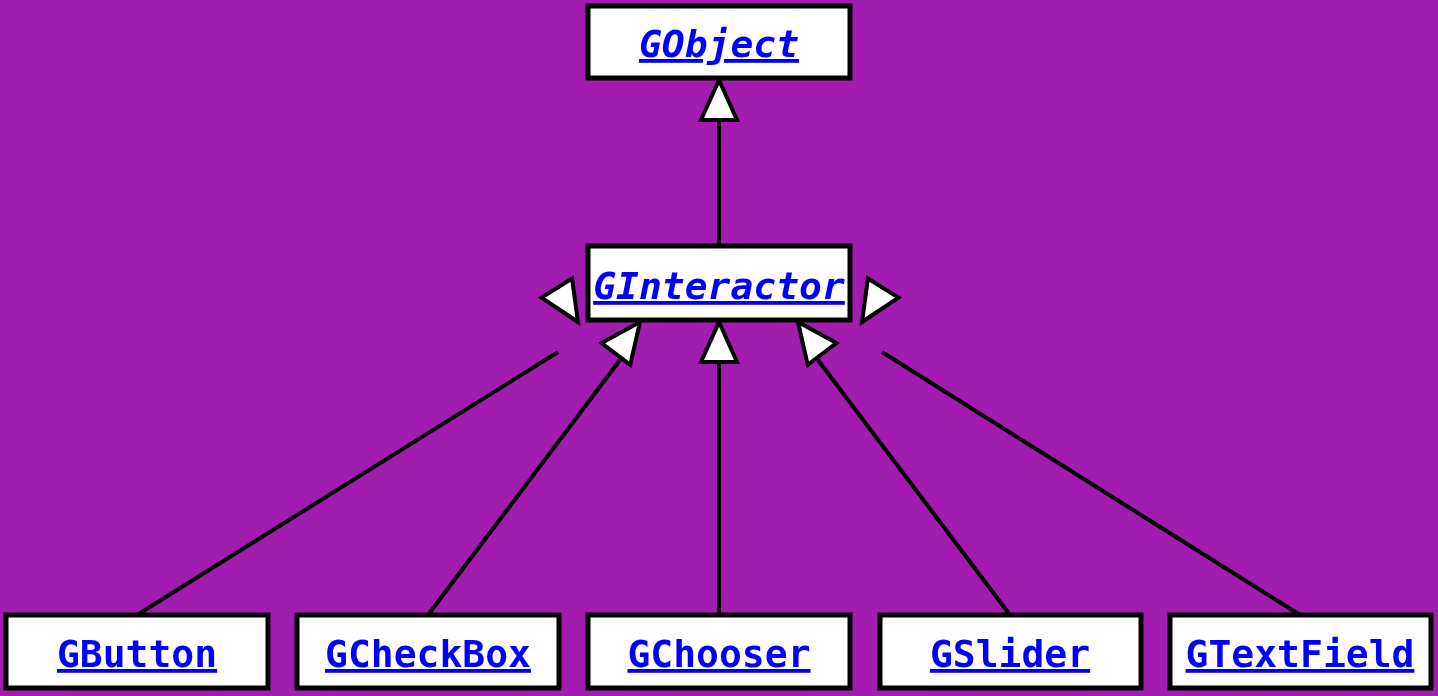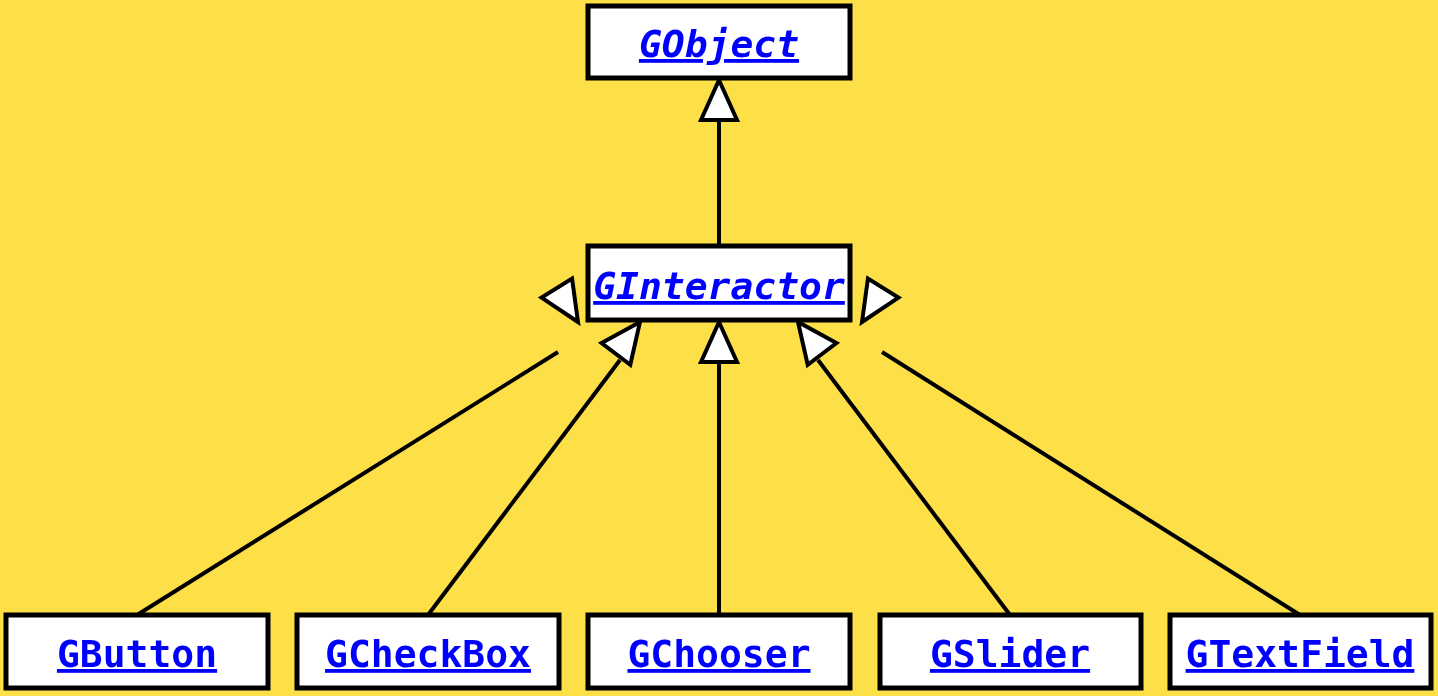--- a/index.html
+++ b/index.html
@@ -10,21 +10,21 @@
   body {
     width: 1438px;
     height: 696px;
     overflow: hidden;
     font-family: "DejaVu Sans Mono", monospace;
   }
   #diagram-root {
     position: relative;
     width: 1438px;
     height: 696px;
-    background: #fde047;
+    background: #a21caf;
   }
   svg#uml-canvas {
     display: block;
     width: 1438px;
     height: 696px;
   }
   .class-box-rect {
     fill: #ffffff;
     stroke: #000000;
     stroke-width: 5;

